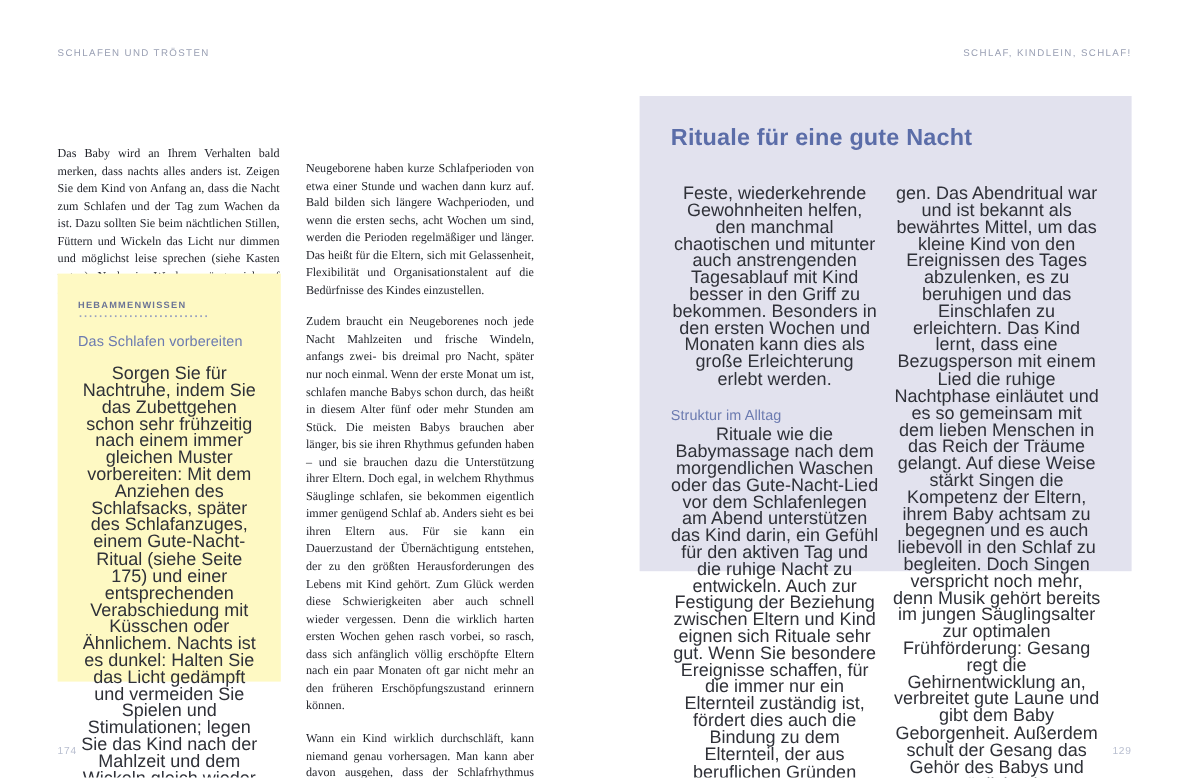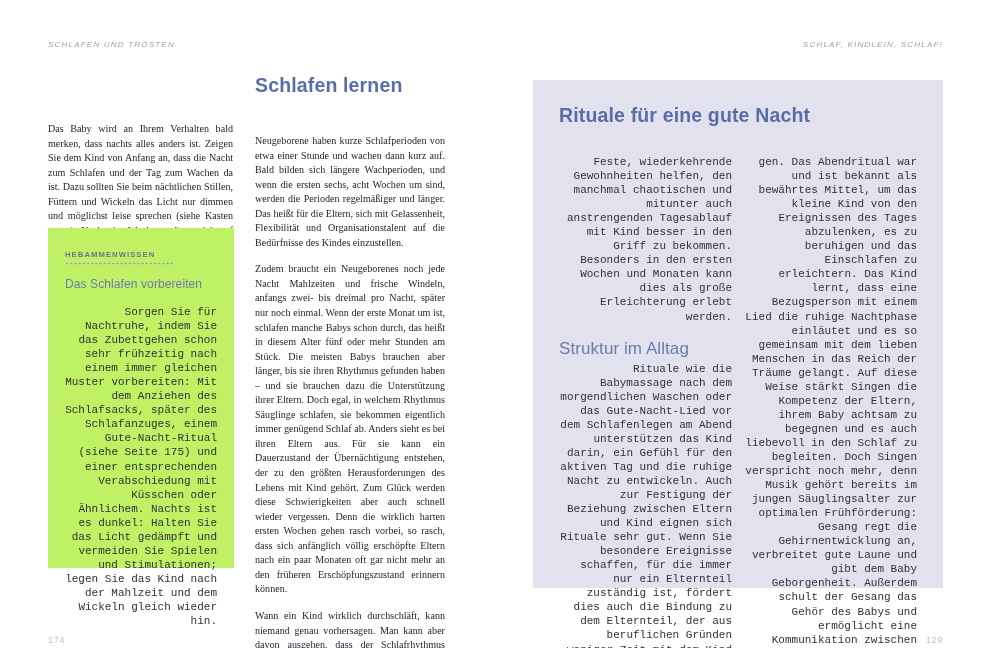--- a/index.html
+++ b/index.html
@@ -23,30 +23,29 @@
   
   .runninghead {
     position: absolute;
     top: 40px;
     font-family: "Liberation Sans", sans-serif;
     font-size: 8.1px;
     letter-spacing: 1.15px;
     color: #9aa0b4;
     text-transform: uppercase;
     white-space: nowrap;
-    font-style: italic;
   }
   .runninghead.left  { left: 48px; }
   .runninghead.right { right: 48px; text-align: left; }
 
   
   .folio {
     position: absolute;
-    bottom: 2px;
-    font-family: Liberation Mono, monospace;
+    bottom: 18px;
+    font-family: Liberation Sans, sans-serif;
     font-size: 8.5px;
     letter-spacing: 0.6px;
     color: #b9bfd0;
   }
   .folio.left  { left: 48px; }
   .folio.right { right: 48px; }
 
   
   .col {
     position: absolute;
@@ -92,21 +91,21 @@
     width: 190px;
   }
 
   
   .infobox {
     position: absolute;
     left: 48px;
     top: 228px;
     width: 186px;
     height: 340px;
-    background: #bef264;
+    background: #fef9c3;
     box-sizing: border-box;
     padding: 22px 17px 16px 17px;
   }
   .infobox-kicker {
     font-family: "Liberation Sans", sans-serif;
     font-size: 7.7px;
     font-weight: bold;
     letter-spacing: 1.05px;
     color: #6b7496;
     text-transform: uppercase;
@@ -121,37 +120,37 @@
     background-repeat: repeat-x;
   }
   .infobox-title {
     font-family: "Liberation Sans", sans-serif;
     font-size: 12px;
     color: #6c7bb0;
     letter-spacing: 0.1px;
     margin-bottom: 14px;
   }
   .sans-body {
-    font-family: Liberation Mono, monospace;
-    font-size: 11px;
+    font-family: Liberation Sans, sans-serif;
+    font-size: 15px;
     line-height: 14.05px;
     color: #2f3138;
-    text-align: right;
+    text-align: center;
     hyphens: auto;
     -webkit-hyphens: auto;
   }
   .sans-body p { margin: 0; }
 
   
   .featurebox {
     position: absolute;
     left: 533px;
     top: 80px;
     width: 410px;
-    height: 508px;
+    height: 396px;
     background: #e2e2ee;
     box-sizing: border-box;
     padding: 24px 34px 20px 26px;
   }
   .featurebox-title {
     font-family: "Liberation Sans", sans-serif;
     font-size: 19.5px;
     font-weight: bold;
     color: #5b6da8;
     letter-spacing: 0.15px;
@@ -164,40 +163,39 @@
   .fcol {
     position: absolute;
     top: 0;
     width: 173px;
     box-sizing: border-box;
   }
   #fcol-1 { left: 0px; }
   #fcol-2 { left: 185px; }
   .sub-h {
     font-family: "Liberation Sans", sans-serif;
-    font-size: 17px;
+    font-size: 12px;
     color: #6c7bb0;
     letter-spacing: 0.08px;
     margin-top: 14px;
     margin-bottom: 3px;
   }
   .sub-h.first { margin-top: 15px; }
 </style>
 </head>
 <body>
 
 <div class="spread">
 
   <div class="runninghead left">SCHLAFEN UND TRÖSTEN</div>
 
   <div class="col serif-body" id="col-left-1">
     <p>Das Baby wird an Ihrem Verhalten bald merken, dass nachts alles anders ist. Zeigen Sie dem Kind von Anfang an, dass die Nacht zum Schlafen und der Tag zum Wachen da ist. Dazu sollten Sie beim nächtlichen Stillen, Füttern und Wickeln das Licht nur dimmen und möglichst leise sprechen (siehe Kasten unten). Nach vier Wochen müsste sich auf diese Weise ein gewisser Rhythmus eingespielt haben.</p>
   </div>
 
-  <div class="section-title">Schlafen lernen</div>
 
   <div class="col serif-body" id="col-left-2">
     <p>Neugeborene haben kurze Schlafperioden von etwa einer Stunde und wachen dann kurz auf. Bald bilden sich längere Wachperioden, und wenn die ersten sechs, acht Wochen um sind, werden die Perioden regelmäßiger und länger. Das heißt für die Eltern, sich mit Gelassenheit, Flexibilität und Organisationstalent auf die Bedürfnisse des Kindes einzustellen.</p>
     <p>Zudem braucht ein Neugeborenes noch jede Nacht Mahlzeiten und frische Windeln, anfangs zwei- bis dreimal pro Nacht, später nur noch einmal. Wenn der erste Monat um ist, schlafen manche Babys schon durch, das heißt in diesem Alter fünf oder mehr Stunden am Stück. Die meisten Babys brauchen aber länger, bis sie ihren Rhythmus gefunden haben – und sie brauchen dazu die Unterstützung ihrer Eltern. Doch egal, in welchem Rhythmus Säuglinge schlafen, sie bekommen eigentlich immer genügend Schlaf ab. Anders sieht es bei ihren Eltern aus. Für sie kann ein Dauerzustand der Übernächtigung entstehen, der zu den größten Herausforderungen des Lebens mit Kind gehört. Zum Glück werden diese Schwierigkeiten aber auch schnell wieder vergessen. Denn die wirklich harten ersten Wochen gehen rasch vorbei, so rasch, dass sich anfänglich völlig erschöpfte Eltern nach ein paar Monaten oft gar nicht mehr an den früheren Erschöpfungszustand erinnern können.</p>
     <p>Wann ein Kind wirklich durchschläft, kann niemand genau vorhersagen. Man kann aber davon ausgehen, dass der Schlafrhythmus eines Kindes in den ersten Monaten eher biologisch, also von seinen Bedürfnissen, gesteuert wird, danach eher durch individuelle Gewohnheiten und die Struktur des Alltags – und die haben Sie als Eltern in der Hand.</p>
   </div>
 
   <div class="infobox">
     <div class="infobox-kicker">HEBAMMENWISSEN</div>
     <div class="dotrule"></div>

